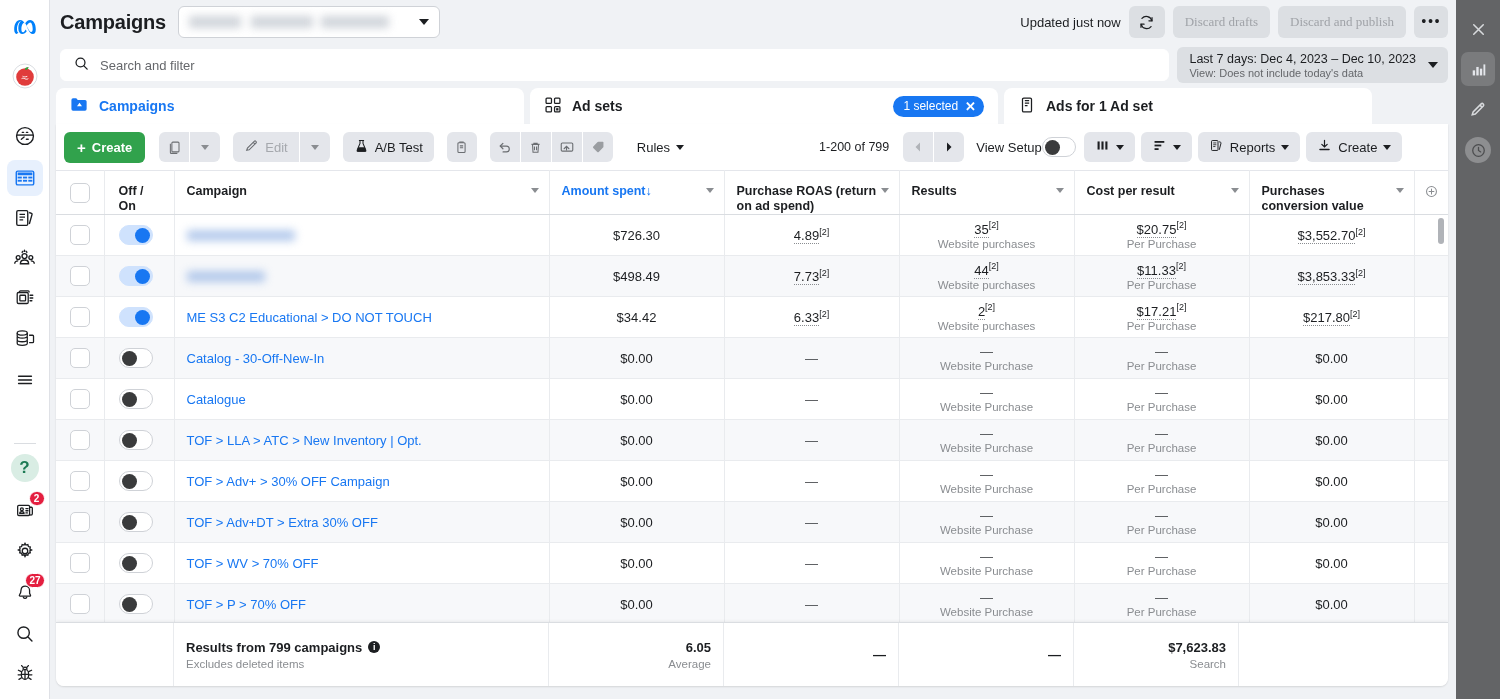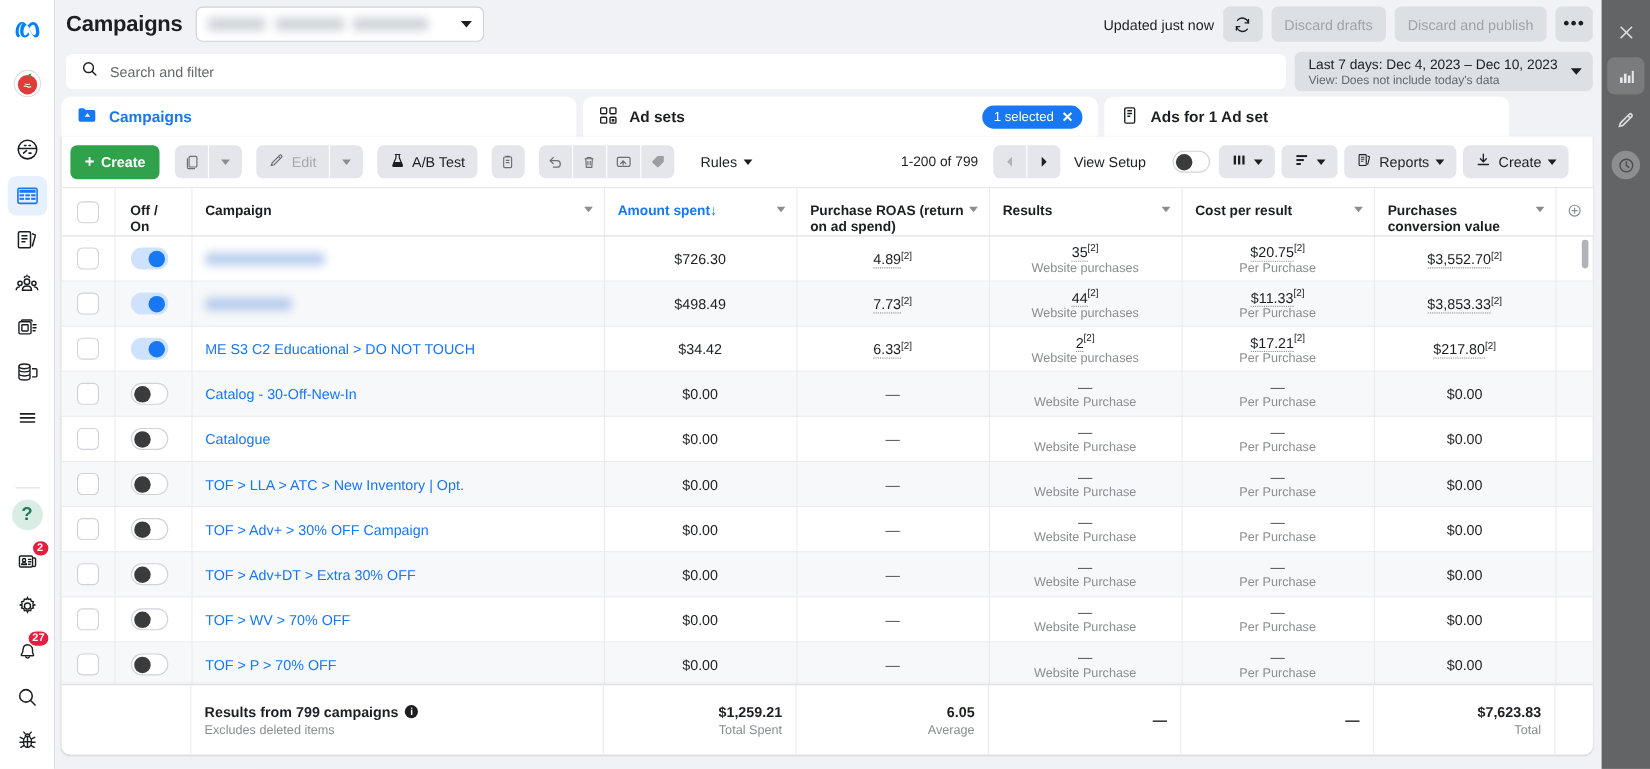--- a/index.html
+++ b/index.html
@@ -54,21 +54,21 @@
     filter: blur(4px); opacity: .85;
   }
   .caret { width: 0; height: 0; border-left: 5px solid transparent; border-right: 5px solid transparent;
            border-top: 6px solid #1c1e21; }
   .caret.sm { border-left-width: 4px; border-right-width: 4px; border-top-width: 5px; }
   .caret.gray { border-top-color: #8a8d91; }
   #updated-text { margin-left: auto; font-size: 13px; color: #1c1e21; }
   .hbtn {
     height: 32px; border-radius: 6px; background: #dcdfe3; color: #a0a3a8;
     display: flex; align-items: center; justify-content: center;
-    font-size: 13px; padding: 0 12px; margin-left: 8px; cursor: default; flex: none;
+    font-size: 13px; padding: 0 12px; margin-left: 8px; cursor: default; flex: none; font-family: Liberation Serif, serif;
   }
   .hbtn.icon { width: 36px; padding: 0; color: #444; cursor: pointer; }
   .hbtn.dots { width: 34px; padding: 0; color: #1c1e21; font-size: 16px; letter-spacing: 1px; cursor: pointer; }
 
   
   #searchrow {
     position: absolute; left: 50px; top: 44px; width: 1406px; height: 42px;
     display: flex; align-items: center; padding: 0 8px 0 10px;
   }
   #searchbox {
@@ -118,21 +118,21 @@
     height: 30px; border-radius: 6px; background: #e4e6eb; color: #1c1e21;
     display: flex; align-items: center; justify-content: center; gap: 6px;
     font-size: 13px; padding: 0 11px; cursor: pointer; flex: none; font-weight: 500;
   }
   .tb.sq { width: 30px; padding: 0; }
   .tb.create { background: #31a24c; color: #fff; font-weight: bold; padding: 0 13px; height: 31px; }
   .tb.disabled { color: #a5a8ad; cursor: default; }
   .tb.grp-l { border-radius: 6px 0 0 6px; }
   .tb.grp-r { border-radius: 0 6px 6px 0; }
   #pagecount { font-size: 12.5px; color: #1c1e21; margin-left: 118px; margin-right: 8px; white-space: nowrap; }
-  #viewsetup-wrap { display: flex; align-items: center; gap: 24px; margin-left: 6px; margin-right: 2px; }
+  #viewsetup-wrap { display: flex; align-items: center; gap: 0; margin-left: 6px; margin-right: 2px; }
   #viewsetup-label { font-size: 13px; color: #1c1e21; }
   .toggle-sw { width: 34px; height: 20px; border-radius: 10px; background: #fff; border: 1px solid #cfd2d7;
                position: relative; cursor: pointer; flex: none; }
   .toggle-sw .knob { position: absolute; top: 2px; left: 2px; width: 15px; height: 15px; border-radius: 50%;
                background: #3a3b3c; }
   .toggle-sw.on { background: #cfe2fd; border-color: #cfe2fd; }
   .toggle-sw.on .knob { left: auto; right: 2px; background: #1877f2; }
 
   
   #tablewrap { position: relative; height: 516px; }
@@ -963,45 +963,39 @@
       <div class="sumcell" style="width:118px"></div>
       <div class="sumcell" style="width:375px">
         <div class="sum-main">
           <span>Results from 799 campaigns</span>
           <i class="info-ico">i</i>
         </div>
         <div class="sum-sub">Excludes deleted items</div>
       </div>
       <div class="sumcell num" style="width:175px">
         <div class="sum-main">
-            <span>$1,259.21</span>
-          </div>
-        <div class="sum-sub">Total Spent</div>
-      </div>
-      <div class="sumcell num" style="width:175px">
-        <div class="sum-main">
             <span>6.05</span>
           </div>
         <div class="sum-sub">Average</div>
       </div>
       <div class="sumcell num" style="width:175px">
         <div class="sum-main">
             <span>—</span>
           </div>
       </div>
       <div class="sumcell num" style="width:175px">
         <div class="sum-main">
             <span>—</span>
           </div>
       </div>
       <div class="sumcell num" style="width:165px">
         <div class="sum-main">
             <span>$7,623.83</span>
           </div>
-        <div class="sum-sub">Total</div>
+        <div class="sum-sub">Search</div>
       </div>
       <div class="sumcell" style="width:34px;border-right:none"></div>
     </div>
   </div>
 
   <div id="rightrail">
     <div class="rr-btn">
       <svg width="19" height="19" viewBox="0 0 20 20" stroke="#d8dadd" stroke-width="1.6" stroke-linecap="round">
           <path d="M5 5l10 10M15 5L5 15"></path>
         </svg>

